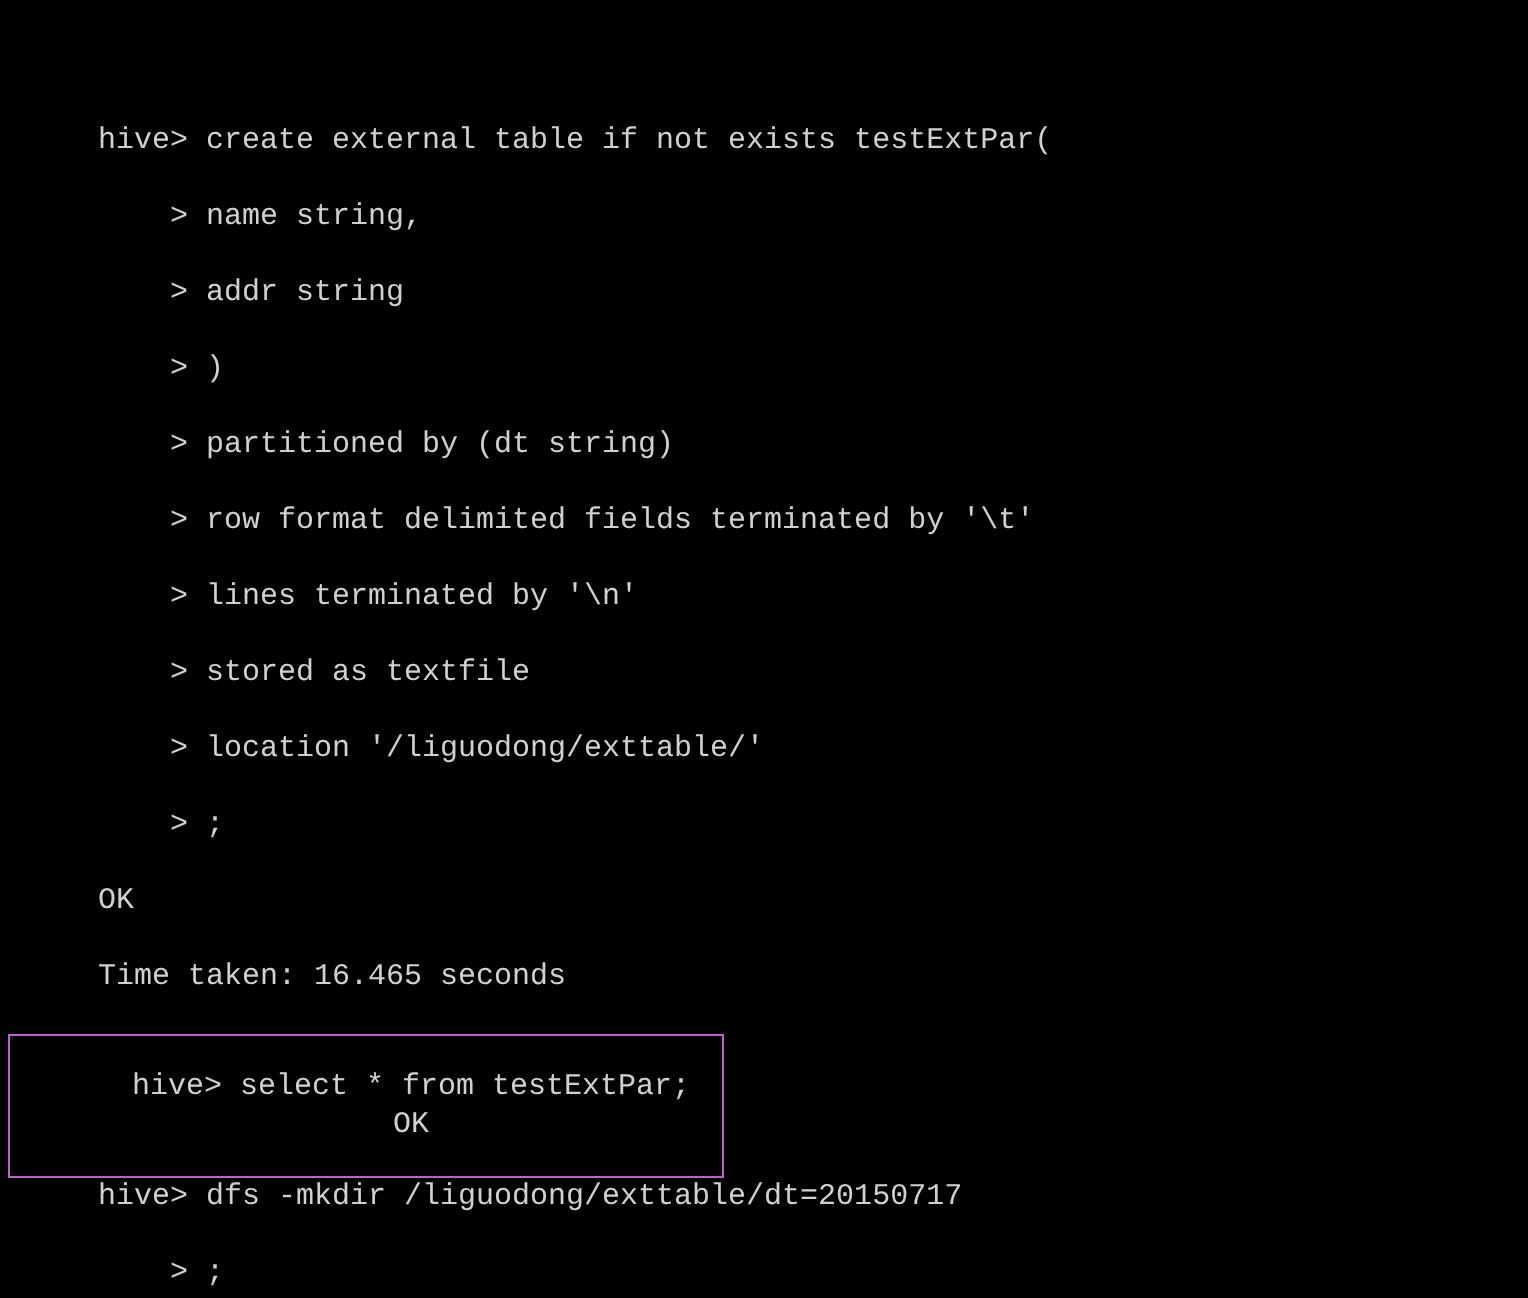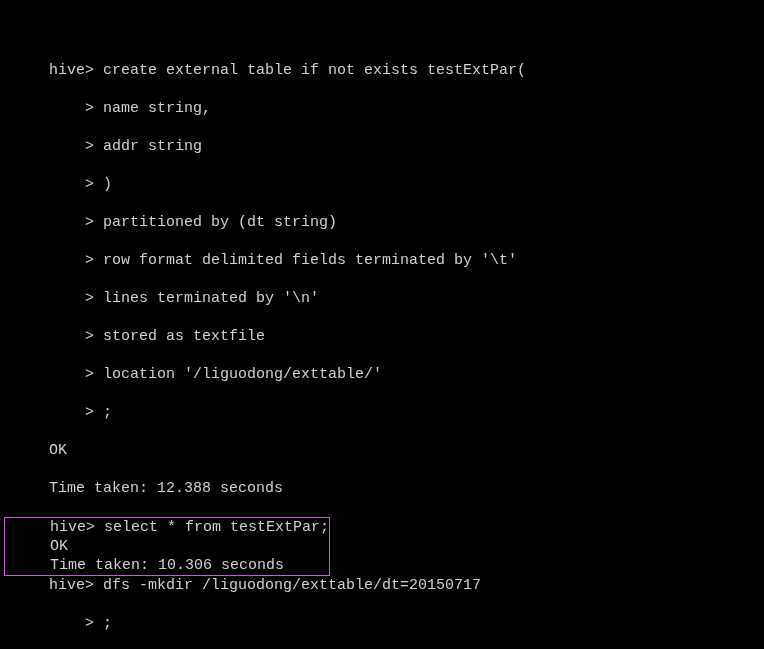--- a/index.html
+++ b/index.html
@@ -11,40 +11,41 @@
     font-size: 15px;
     line-height: 19px;
     white-space: pre;
     width: 764px;
     box-sizing: border-box;
   }
   .line { display: block; margin-left: 45px; }
   .box {
     border: 1px solid #c060d0;
     display: inline-block;
-    padding: 0;
+    padding: 16px;
+    text-align: center;
   }
 </style>
 </head>
 <body>
 
 
 <span class="line">hive&gt; create external table if not exists testExtPar(</span>
 <span class="line">    &gt; name string,</span>
 <span class="line">    &gt; addr string</span>
 <span class="line">    &gt; )</span>
 <span class="line">    &gt; partitioned by (dt string)</span>
 <span class="line">    &gt; row format delimited fields terminated by '\t'</span>
 <span class="line">    &gt; lines terminated by '\n'</span>
 <span class="line">    &gt; stored as textfile</span>
 <span class="line">    &gt; location '/liguodong/exttable/'</span>
 <span class="line">    &gt; ;</span>
 <span class="line">OK</span>
-<span class="line">Time taken: 12.388 seconds</span>
-<div class="box"><span class="line">hive&gt; select * from testExtPar;</span><span class="line">OK</span><span class="line">Time taken: 10.306 seconds</span></div>
+<span class="line">Time taken: 16.465 seconds</span>
+<div class="box"><span class="line">hive&gt; select * from testExtPar;</span><span class="line">OK</span></div>
 <span class="line">hive&gt; dfs -mkdir /liguodong/exttable/dt=20150717</span>
 <span class="line">    &gt; ;</span>
 
 
 
 
 
 
 
 

